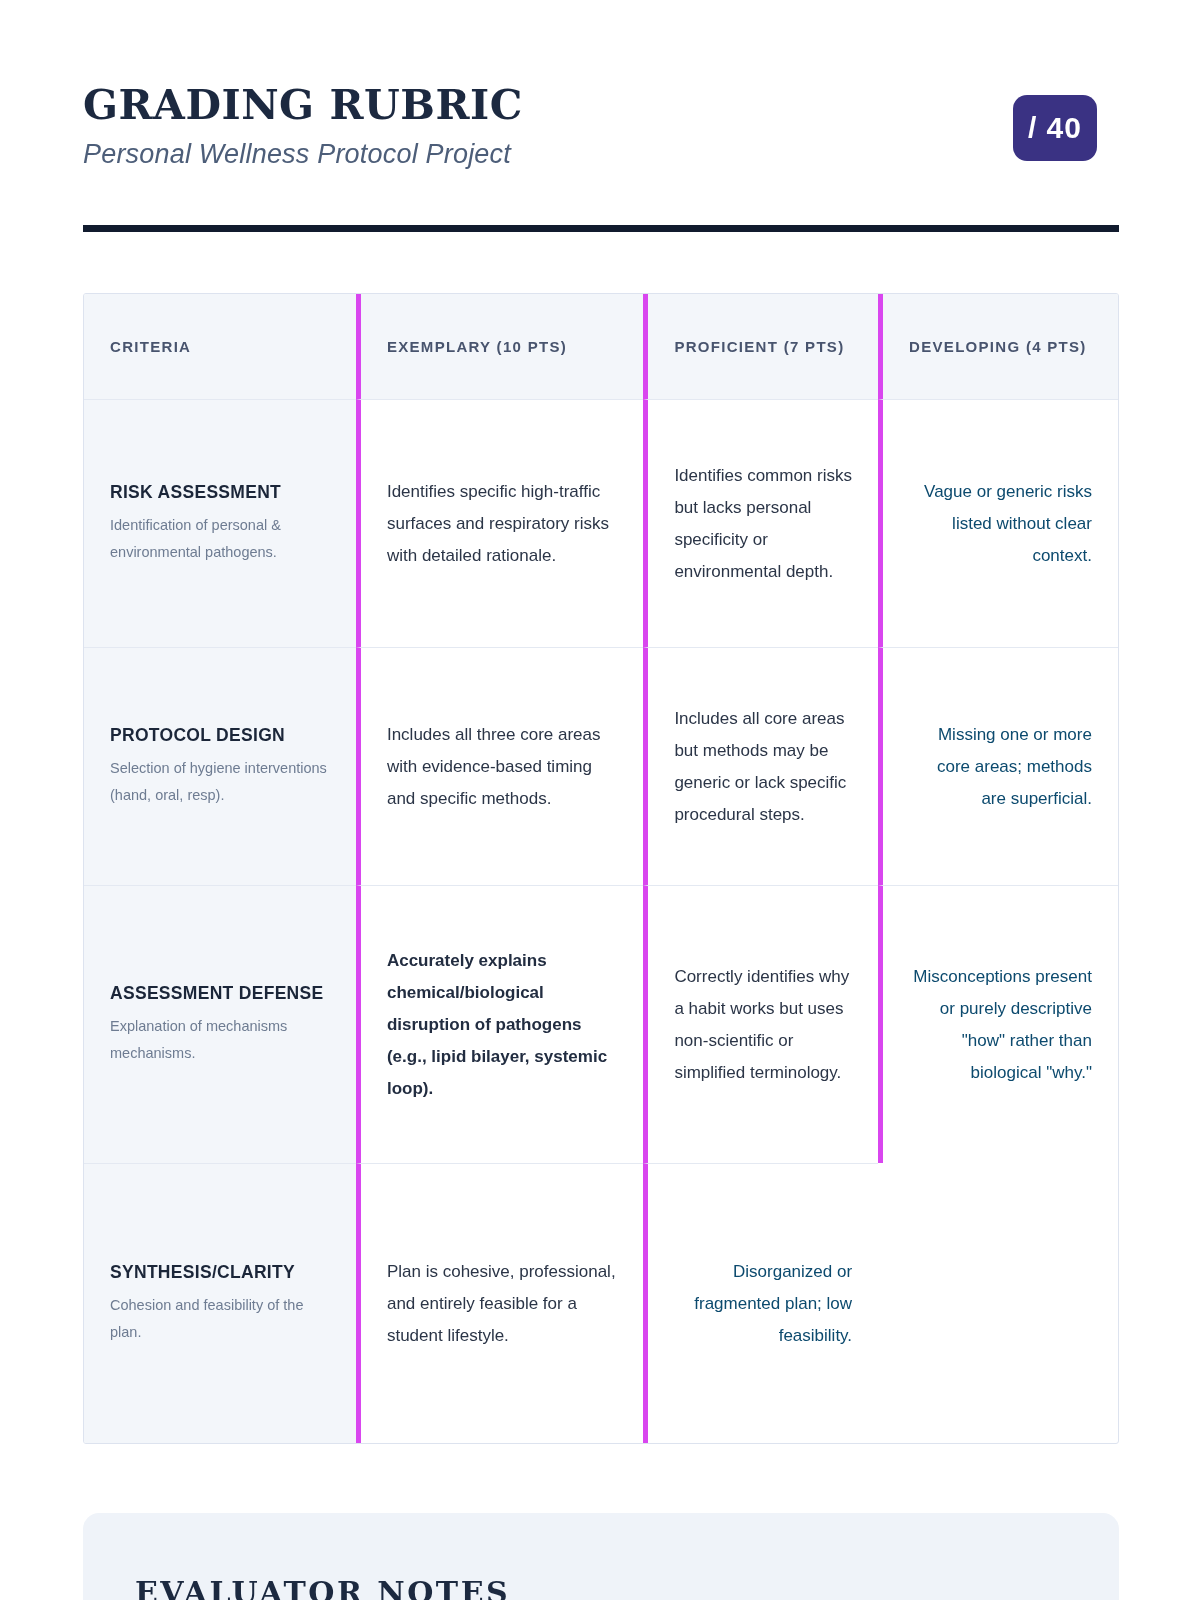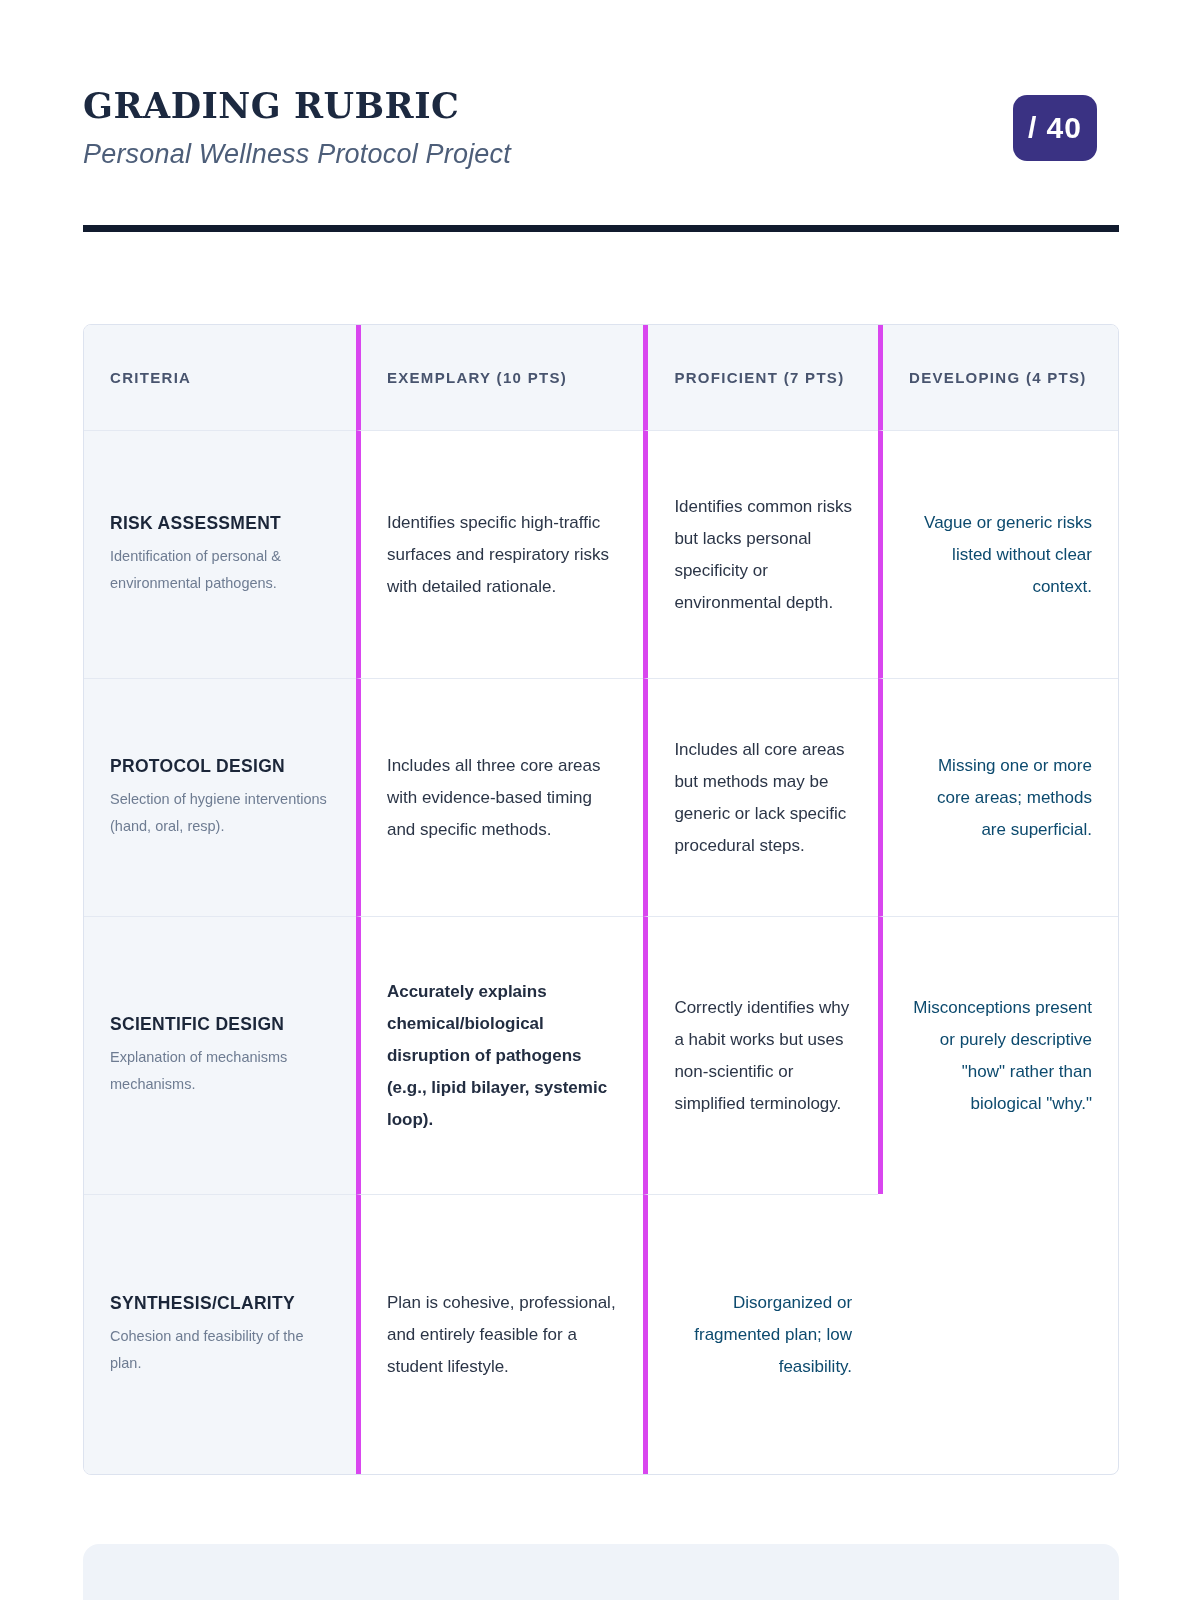--- a/index.html
+++ b/index.html
@@ -14,21 +14,21 @@
     position: absolute;
     left: 83px; top: 0;
     width: 1036px;
   }
 
   
   .doc-title {
     margin: 85px 0 0 0;
     font-family: "DejaVu Serif", serif;
     font-weight: 700;
-    font-size: 35px;
+    font-size: 41px;
     line-height: 41px;
     letter-spacing: 0.5px;
     color: #1c2940;
   }
   .doc-subtitle {
     margin-top: 12px;
     font-size: 27px;
     line-height: 32px;
     font-style: italic;
     font-weight: 500;
@@ -47,23 +47,23 @@
     letter-spacing: 1px;
   }
   .header-rule {
     height: 7px;
     background: #111b2e;
     margin-top: 55px;
   }
 
   
   .rubric-table {
-    margin-top: 92px;
+    margin-top: 61px;
     border: 1px solid #dde3ef;
-    border-radius: 8px;
+    border-radius: 3px;
     overflow: hidden;
     background: #ffffff;
     display: grid;
     grid-template-columns: 26.3% 27.8% 22.7% 23.2%;
     grid-template-rows: 105px 248px 238px 278px 280px;
   }
   .cell {
     border-left: 5px solid #d946ef;
     border-top: 1px solid #e4e9f2;
     padding: 0 26px;
@@ -167,21 +167,21 @@
       <div class="body-text">Includes all three core areas with evidence-based timing and specific methods.</div>
     </div>
     <div class="cell">
       <div class="body-text">Includes all core areas but methods may be generic or lack specific procedural steps.</div>
     </div>
     <div class="cell dev-col">
       <div class="body-text">Missing one or more core areas; methods are superficial.</div>
     </div>
 
     <div class="cell crit-col first-col">
-      <div class="crit-title">SCIENTIFIC DESIGN</div>
+      <div class="crit-title">ASSESSMENT DEFENSE</div>
       <div class="crit-desc">Explanation of mechanisms mechanisms.</div>
     </div>
     <div class="cell">
       <div class="body-text emphasis">Accurately explains chemical/biological disruption of pathogens (e.g., lipid bilayer, systemic loop).</div>
     </div>
     <div class="cell">
       <div class="body-text">Correctly identifies why a habit works but uses non-scientific or simplified terminology.</div>
     </div>
     <div class="cell dev-col">
       <div class="body-text">Misconceptions present or purely descriptive "how" rather than biological "why."</div>

